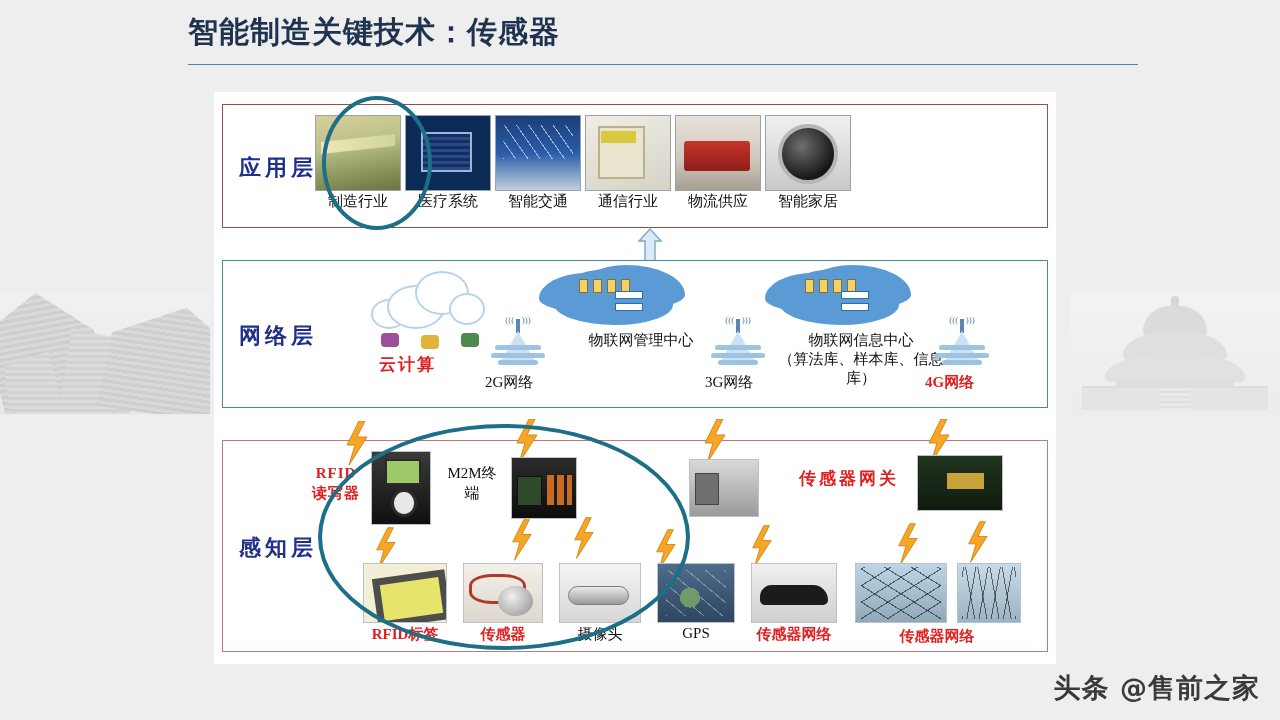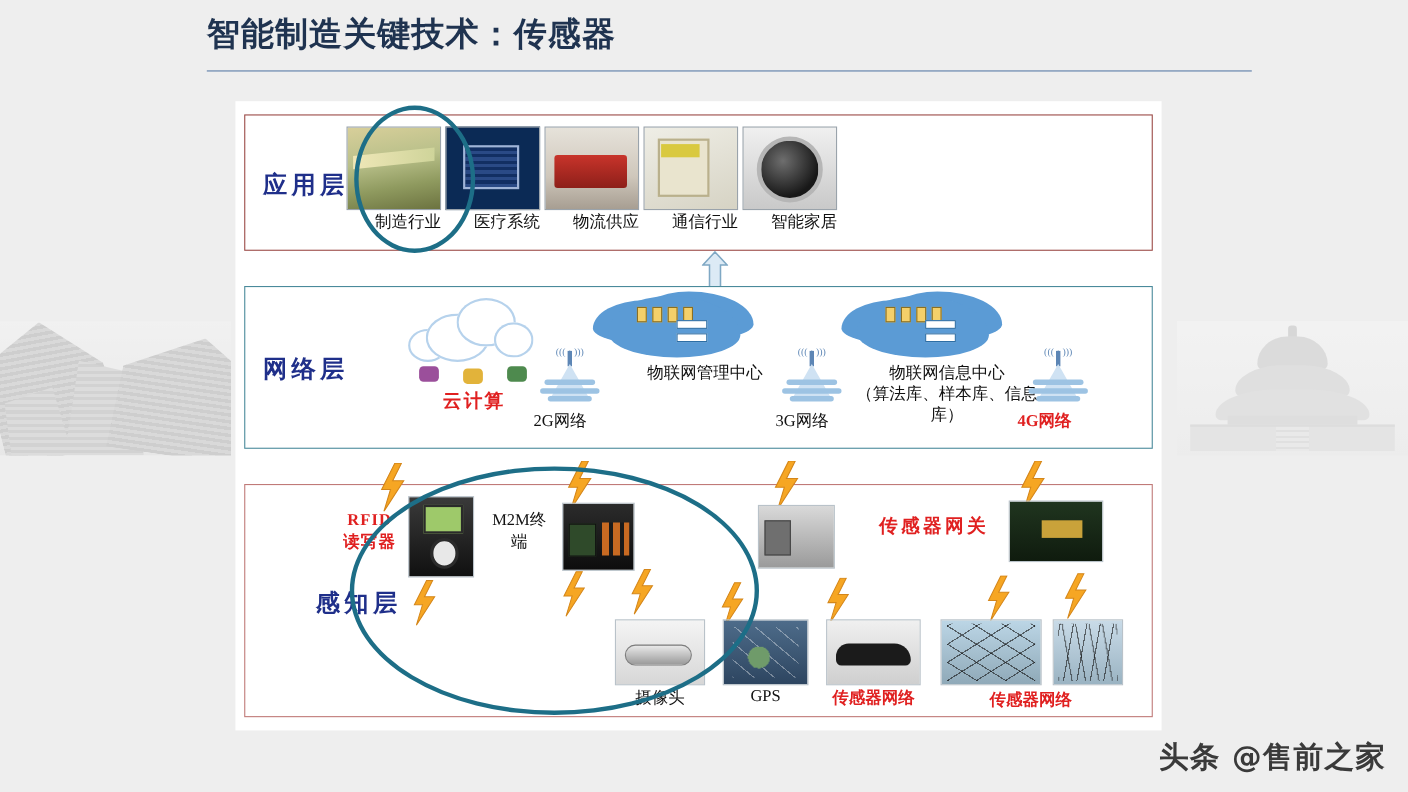--- a/index.html
+++ b/index.html
@@ -113,25 +113,25 @@
   .layer-label {
     position:absolute;
     font-family:"Liberation Serif","DejaVu Serif",serif;
     font-size:22px; font-weight:700;
     color:#1f2f8a;
     letter-spacing:4px;
     white-space:nowrap;
   }
   .layer-app .layer-label { left:16px; top:48px; }
   .layer-net .layer-label { left:16px; top:60px; }
-  .layer-per .layer-label { left:16px; top:92px;margin-left:48px; }
+  .layer-per .layer-label { left:16px; top:92px; }
 
   
   .app-row { position:absolute; left:92px; top:10px; display:flex; gap:4px; }
-  .app-item { width:86px; text-align:right; }
+  .app-item { width:86px; text-align:center; }
   .app-thumb {
     width:86px; height:76px; border:1px solid #9aa3ab;
     overflow:hidden; position:relative;
   }
   .app-cap {
     font-size:15px; color:#111; margin-top:1px;
     letter-spacing:0px; font-family:"Liberation Serif","DejaVu Serif",serif;
     white-space:nowrap;
   }
 
@@ -167,21 +167,21 @@
   .cc2 { left:44px; top:2px;   width:54px; height:44px; }
   .cc3 { left:0px;  top:30px;  width:36px; height:30px; }
   .cc4 { left:78px; top:24px;  width:36px; height:32px; }
   .cc-dots { position:absolute; left:8px; top:62px; width:106px; height:22px; }
   .cc-dot { position:absolute; width:18px; height:14px; border-radius:4px; }
   .cc-dot.a { left:2px;  top:2px;  background:#9b4f9b; }
   .cc-dot.b { left:42px; top:4px;  background:#e2b33a; }
   .cc-dot.c { left:82px; top:2px;  background:#4e8a4e; }
 
   .label-cc {
-    position:absolute; left:156px; top:92px; width:104px; text-align:center;
+    position:absolute; left:156px; top:92px; width:104px; text-align:left;
     font-size:17px; font-weight:700; color:#e02020; letter-spacing:2px;
   }
 
   .tower { position:absolute; width:54px; height:46px; }
   .tw-mast { position:absolute; left:50%; transform:translateX(-50%); top:0; width:4px; height:14px; background:#5d86b5; }
   .tw-wave { position:absolute; left:50%; transform:translateX(-50%); top:-4px; font-size:9px; color:#5d86b5; white-space:nowrap; }
   .tw-body { position:absolute; left:50%; transform:translateX(-50%); top:12px; width:0;height:0;
              border-left:17px solid transparent; border-right:17px solid transparent; border-bottom:30px solid #cfe2f3; }
   .tw-bar { position:absolute; left:50%; transform:translateX(-50%); height:5px; border-radius:3px; background:#9dc3e3; }
   .tw-b1 { top:26px; width:46px; }
@@ -314,29 +314,33 @@
         <div class="app-cap">制造行业</div>
       </div>
 
 
       <div class="app-item">
         <div class="app-thumb th-med"></div>
         <div class="app-cap">医疗系统</div>
       </div>
 
 
+      <div class="app-item">
+        <div class="app-thumb th-traffic"></div>
+        <div class="app-cap">智能交通</div>
+      </div>
+
+      <div class="app-item">
+        <div class="app-thumb th-comm"></div>
+        <div class="app-cap">通信行业</div>
+      </div>
 
       <div class="app-item">
         <div class="app-thumb th-truck"></div>
         <div class="app-cap">物流供应</div>
-      </div>
-
-      <div class="app-item">
-        <div class="app-thumb th-comm"></div>
-        <div class="app-cap">通信行业</div>
       </div>
 
       <div class="app-item">
         <div class="app-thumb th-home"></div>
         <div class="app-cap">智能家居</div>
       </div>
 
     </div>
   </div>
 
@@ -479,21 +483,29 @@
     <svg class="bolt" style="left:526px; top:84px;" width="24" height="42" viewBox="0 0 26 44">
       <polygon points="16,0 4,24 12,24 6,44 24,16 14,16 22,0" fill="#f6a623" stroke="#d4861a" stroke-width="1"></polygon>
     </svg>
     <svg class="bolt" style="left:672px; top:82px;" width="24" height="42" viewBox="0 0 26 44">
       <polygon points="16,0 4,24 12,24 6,44 24,16 14,16 22,0" fill="#f6a623" stroke="#d4861a" stroke-width="1"></polygon>
     </svg>
     <svg class="bolt" style="left:742px; top:80px;" width="24" height="42" viewBox="0 0 26 44">
       <polygon points="16,0 4,24 12,24 6,44 24,16 14,16 22,0" fill="#f6a623" stroke="#d4861a" stroke-width="1"></polygon>
     </svg>
 
-
+    <div class="per-item" style="left:140px; top:122px; width:84px;">
+      <div class="per-thumb th-tag" style="width:84px;height:60px;"></div>
+      <div class="per-cap red">RFID标签</div>
+    </div>
+
+    <div class="per-item" style="left:240px; top:122px; width:80px;">
+      <div class="per-thumb th-sens" style="width:80px;height:60px;"></div>
+      <div class="per-cap red">传感器</div>
+    </div>
 
     <div class="per-item" style="left:336px; top:122px; width:82px;">
       <div class="per-thumb th-cam" style="width:82px;height:60px;"></div>
       <div class="per-cap black">摄像头</div>
     </div>
 
     <div class="per-item" style="left:434px; top:122px; width:78px;">
       <div class="per-thumb th-gps" style="width:78px;height:60px;"></div>
       <div class="per-cap black">GPS</div>
     </div>

